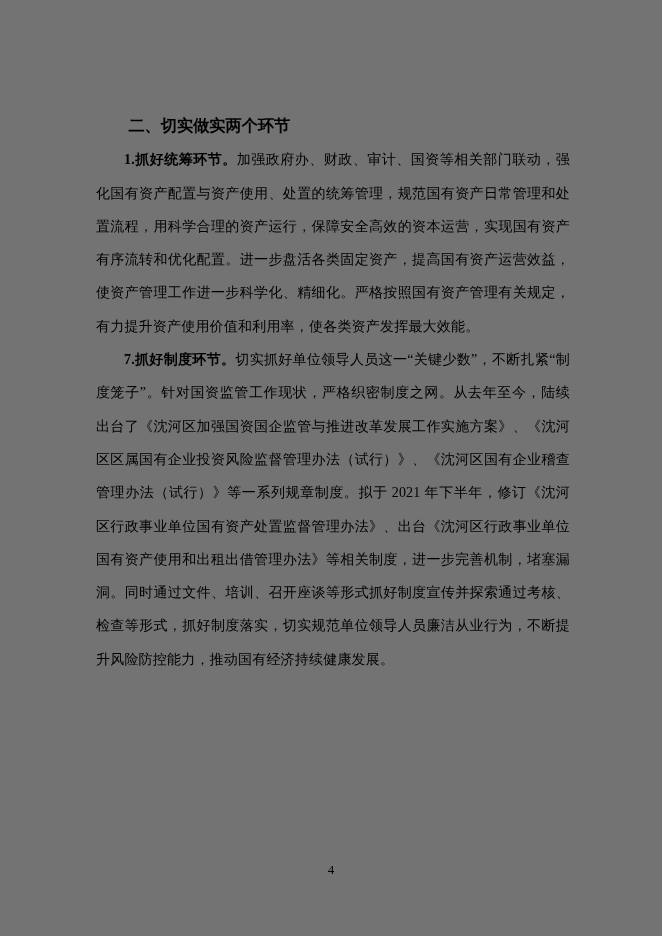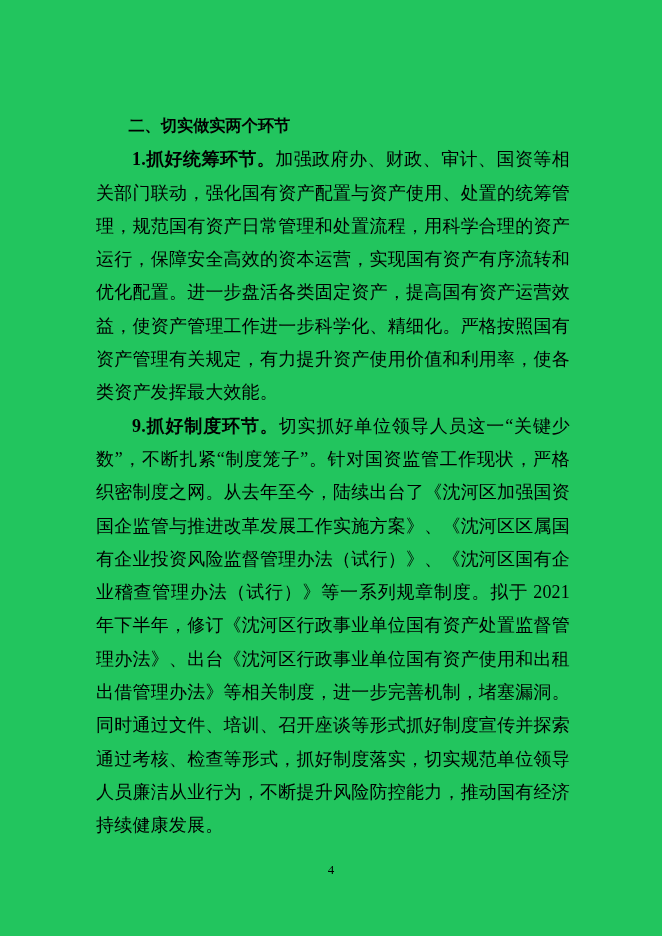--- a/index.html
+++ b/index.html
@@ -14,32 +14,32 @@
     color: #000000;
     position: relative;
     overflow: hidden;
   }
   .page {
     position: absolute;
     left: 0;
     top: 0;
     width: 662px;
     height: 936px;
-    background: #22c55e;
+    background: #737373;
     box-sizing: border-box;
   }
   .content {
     position: absolute;
     left: 96px;
     top: 110px;
     width: 474px;
   }
   .para {
     margin: 0 0 0 0;
-    font-size: 18px;
+    font-size: 14px;
     line-height: 33.3px;
     text-align: justify;
     text-justify: inter-ideograph;
     letter-spacing: 0.2px;
     text-indent: 2em;
     font-family: "Liberation Serif", "DejaVu Serif", serif;
   }
   .heading {
     font-weight: bold;
     font-size: 16.2px;
@@ -64,19 +64,19 @@
 </head>
 <body>
 
 <div class="page">
   <div class="content">
 
     <p class="heading">二、切实做实两个环节</p>
 
     <p class="para"><span class="b">1.抓好统筹环节。</span><span>加强政府办、财政、审计、国资等相关部门联动，强化国有资产配置与资产使用、处置的统筹管理，规范国有资产日常管理和处置流程，用科学合理的资产运行，保障安全高效的资本运营，实现国有资产有序流转和优化配置。进一步盘活各类固定资产，提高国有资产运营效益，使资产管理工作进一步科学化、精细化。严格按照国有资产管理有关规定，有力提升资产使用价值和利用率，使各类资产发挥最大效能。</span></p>
 
-    <p class="para"><span class="b">9.抓好制度环节。</span><span>切实抓好单位领导人员这一“关键少数”，不断扎紧“制度笼子”。针对国资监管工作现状，严格织密制度之网。从去年至今，陆续出台了《沈河区加强国资国企监管与推进改革发展工作实施方案》、《沈河区区属国有企业投资风险监督管理办法（试行）》、《沈河区国有企业稽查管理办法（试行）》等一系列规章制度。拟于 2021 年下半年，修订《沈河区行政事业单位国有资产处置监督管理办法》、出台《沈河区行政事业单位国有资产使用和出租出借管理办法》等相关制度，进一步完善机制，堵塞漏洞。同时通过文件、培训、召开座谈等形式抓好制度宣传并探索通过考核、检查等形式，抓好制度落实，切实规范单位领导人员廉洁从业行为，不断提升风险防控能力，推动国有经济持续健康发展。</span></p>
+    <p class="para"><span class="b">7.抓好制度环节。</span><span>切实抓好单位领导人员这一“关键少数”，不断扎紧“制度笼子”。针对国资监管工作现状，严格织密制度之网。从去年至今，陆续出台了《沈河区加强国资国企监管与推进改革发展工作实施方案》、《沈河区区属国有企业投资风险监督管理办法（试行）》、《沈河区国有企业稽查管理办法（试行）》等一系列规章制度。拟于 2021 年下半年，修订《沈河区行政事业单位国有资产处置监督管理办法》、出台《沈河区行政事业单位国有资产使用和出租出借管理办法》等相关制度，进一步完善机制，堵塞漏洞。同时通过文件、培训、召开座谈等形式抓好制度宣传并探索通过考核、检查等形式，抓好制度落实，切实规范单位领导人员廉洁从业行为，不断提升风险防控能力，推动国有经济持续健康发展。</span></p>
 
 
   </div>
 
   <div class="footer-num">4</div>
 </div>
 
 </body></html>

